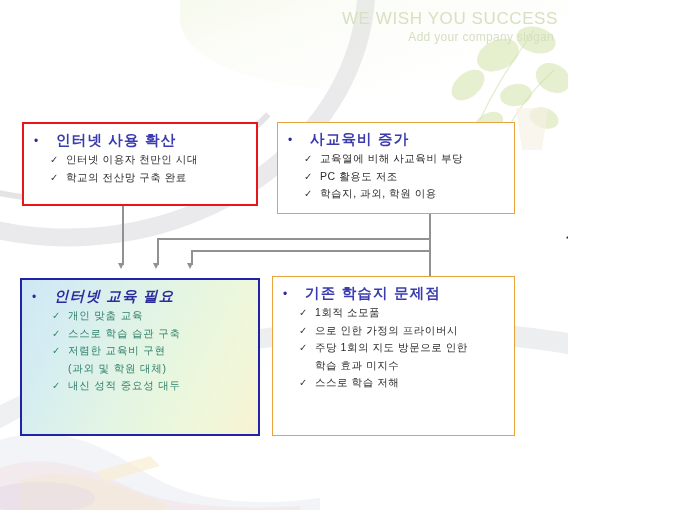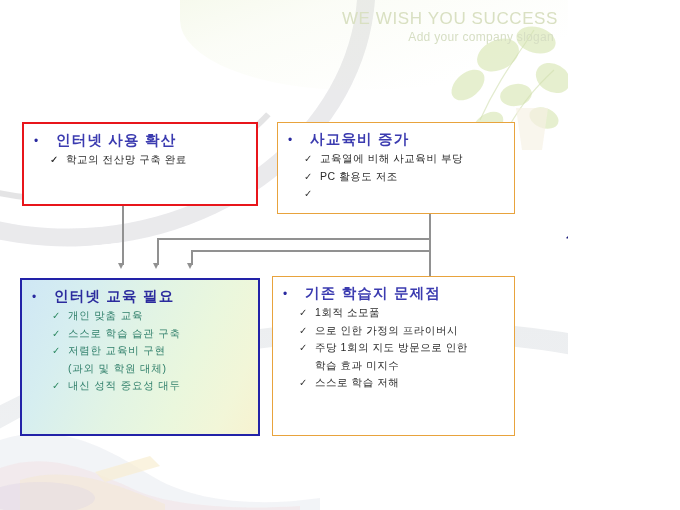--- a/index.html
+++ b/index.html
@@ -160,21 +160,21 @@
     width: 22px;
     flex: 0 0 22px;
   }
   .head-text {
     font-size: 14.5px;
     font-weight: bold;
     color: #3b3bb0;
     letter-spacing: 1.2px;
     white-space: nowrap;
   }
-  .box-blue .head-text { color: #2b2b9e; }
+  .box-blue .head-text { color: #2b2b9e; font-style: italic; }
 
   ul.items {
     list-style: none;
     margin: 0;
     padding: 0 6px 0 42px;
   }
   ul.items li {
     position: relative;
     font-size: 10.5px;
     line-height: 15.5px;
@@ -278,34 +278,34 @@
 
     <div class="conn conn-v" style="left:429px; top:214px; height:62px;"></div>
   </div>
 
   <div class="box box-red" style="left:22px; top:122px; width:236px; height:84px;">
     <div class="box-head">
       <span class="head-bullet">•</span>
       <span class="head-text">인터넷 사용 확산</span>
     </div>
     <ul class="items">
-      <li><span class="chk">✓</span></li>
+      <li><span class="chk">✓</span><span>인터넷 이용자 천만인 시대</span></li>
       <li><span class="chk">✓</span><span>학교의 전산망 구축 완료</span></li>
     </ul>
   </div>
 
   <div class="box box-orange" style="left:277px; top:122px; width:238px; height:92px;">
     <div class="box-head">
       <span class="head-bullet">•</span>
       <span class="head-text">사교육비 증가</span>
     </div>
     <ul class="items">
       <li><span class="chk">✓</span><span>교육열에 비해 사교육비 부당</span></li>
       <li><span class="chk">✓</span><span>PC 활용도 저조</span></li>
-      <li><span class="chk">✓</span></li>
+      <li><span class="chk">✓</span><span>학습지, 과외, 학원 이용</span></li>
     </ul>
   </div>
 
   <div class="box box-blue" style="left:20px; top:278px; width:240px; height:158px;">
     <div class="box-head">
       <span class="head-bullet">•</span>
       <span class="head-text">인터넷 교육 필요</span>
     </div>
     <ul class="items">
       <li><span class="chk">✓</span><span>개인 맞춤 교육</span></li>

